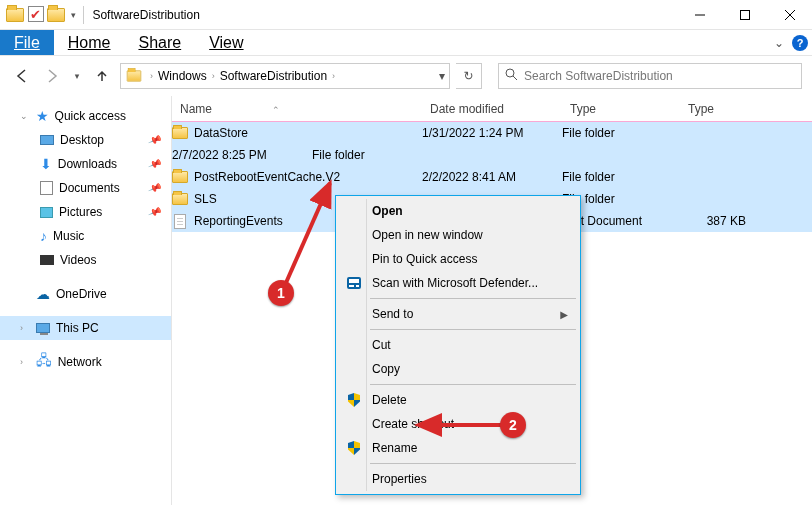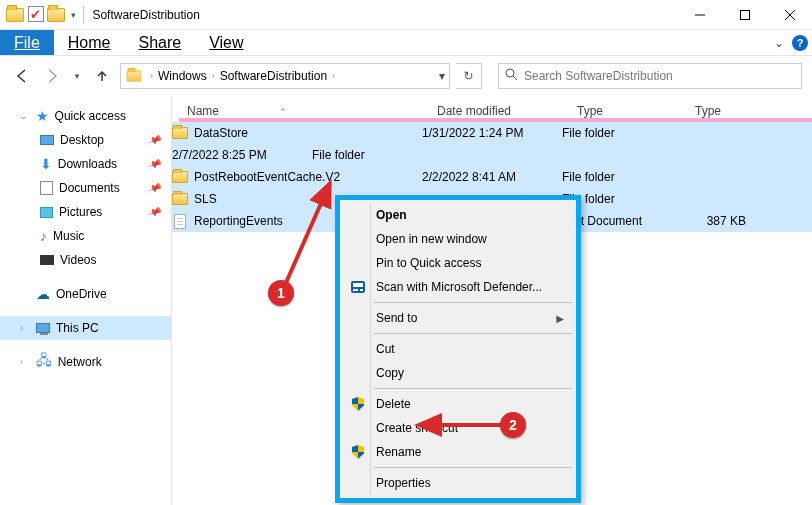--- a/index.html
+++ b/index.html
@@ -37,21 +37,21 @@
   .side { width: 172px; border-right: 1px solid #e5e5e5; padding-top: 8px; }
   .side .item { height: 24px; display: flex; align-items: center; padding-left: 20px; gap: 6px; }
   .side .item.group { font-weight: normal; }
   .side .item .exp { width: 10px; color:#888; font-size:9px; }
   .side .item.indent { padding-left: 40px; }
   .side .item.sel { background: #cde8ff; }
   .side .pin { margin-left: auto; margin-right: 10px; color: #888; font-size: 10px; transform: rotate(20deg);}
   .side .gap { height: 10px; }
 
   .main { flex: 1; position: relative; }
-  .cols { display: flex; height: 26px; align-items: flex-end; border-bottom: 4px solid #f9a8d4; color:#444;margin-left:7px; }
+  .cols { display: flex; height: 26px; align-items: center; border-bottom: 1px solid #f9a8d4; color:#444; }
   .cols .col { padding-left: 8px; }
   .c-name { width: 250px; }
   .c-date { width: 140px; }
   .c-type { width: 118px; }
   .c-size { width: 80px; }
   .cols .sort { margin-left: 60px; font-size:9px; color:#888;}
   .rows .row { display:flex; height: 22px; align-items:center; }
   .rows .row.sel { background: #cde8ff; }
   .rows .row .c-name { display:flex; align-items:center; gap:6px;}
   .rows .row .icon { width:16px; height:16px; display:inline-flex; align-items:center; justify-content:center;}
@@ -70,21 +70,21 @@
   .docs { width:13px;height:14px;background:#fff;border:1px solid #888;}
   .pics { width:13px;height:11px;background:#5ac3e6;border:1px solid #3a9bb0;}
   .music{ color:#2e8be6; font-size:14px;}
   .vids{ width:14px;height:10px; background:#333;}
   .cloud{ color:#0a64a4; font-size:14px;}
   .pc{ width:14px;height:10px;background:#5aa9e6;border:1px solid #3a7bb0; position:relative;}
   .pc:after{content:"";position:absolute;bottom:-3px;left:3px;width:8px;height:2px;background:#888;}
   .net{ color:#2e8be6; font-size:14px;}
 
   
-  .ctx { position:absolute; left:335px; top:195px; width:246px; background:#f0f0f0; border:5px solid #0ea5e9; box-shadow: 3px 3px 6px rgba(0,0,0,.25); padding: 3px 2px;}
+  .ctx { position:absolute; left:335px; top:195px; width:246px; background:#f0f0f0; border:1px solid #0ea5e9; box-shadow: 3px 3px 6px rgba(0,0,0,.25); padding: 3px 2px;}
   .ctx .mi { height:24px; display:flex; align-items:center; padding-left: 34px; padding-right:10px; position:relative;}
   .ctx .mi .micon { position:absolute; left:8px; width:16px; display:flex; align-items:center; justify-content:center;}
   .ctx .mi .arrow { margin-left:auto; font-size:10px; color:#555;}
   .ctx .sep { height:1px; background:#c0c0c0; margin:3px 2px 3px 32px;}
   .ctx .lsep { position:absolute; left:30px; top:3px; bottom:3px; width:1px; background:#d8d8d8;}
   .shield{ width:12px;height:14px; background: conic-gradient(#f2c200 0 25%, #0a64a4 25% 50%, #f2c200 50% 75%, #0a64a4 75% 100%); clip-path: polygon(50% 0,100% 15%,100% 60%,50% 100%,0 60%,0 15%);} 
   .defender{ width:14px;height:12px; border:2px solid #0a64a4; border-radius:2px; position:relative; background:#fff;}
   .defender:before{content:"";position:absolute;top:4px;bottom:0;left:5px;width:2px;background:#0a64a4;}
   .defender:after{content:"";position:absolute;top:4px;left:0;right:0;height:2px;background:#0a64a4;}
 

